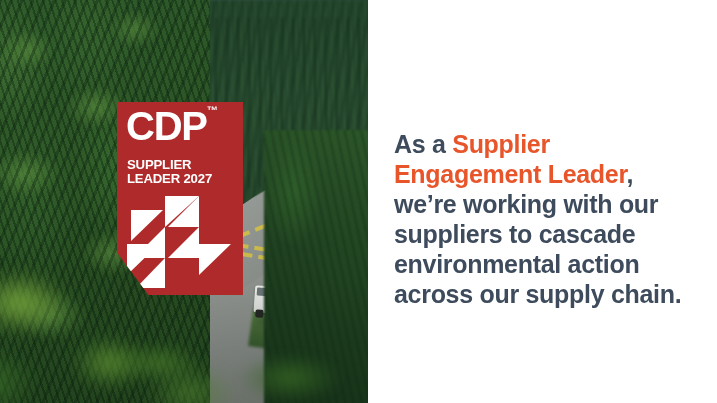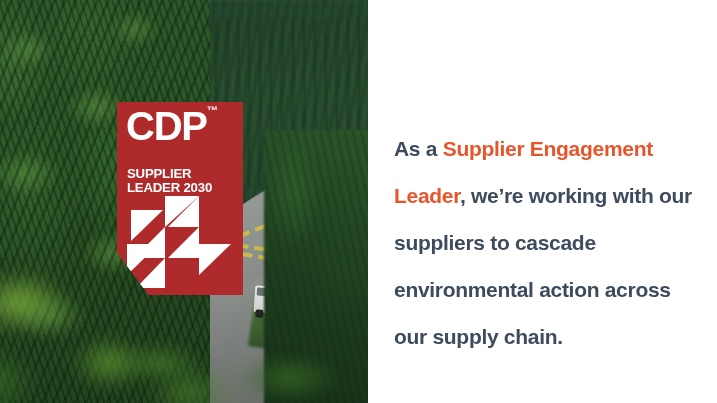--- a/index.html
+++ b/index.html
@@ -345,21 +345,21 @@
     vertical-align: super;
     letter-spacing: 0;
     position: relative;
     top: -12px;
     left: 0px;
   }
 
   .badge-lines {
     position: absolute;
     left: 10px;
-    top: 65px;
+    top: 56px;
     font-size: 13.2px;
     font-weight: 700;
     line-height: 14.4px;
     letter-spacing: -0.2px;
   }
   .badge-lines div { white-space: nowrap; }
 
   
   .badge-mark {
     position: absolute;
@@ -372,22 +372,22 @@
 
   
   .text-panel {
     position: relative;
     flex: 1 1 auto;
     background: #ffffff;
     padding: 104px 0 0 26px;
   }
   .headline {
     font-family: "Liberation Sans", sans-serif;
-    font-size: 21px;
-    line-height: 47px;
+    font-size: 25px;
+    line-height: 30px;
     font-weight: 700;
     color: #3d4b5c;
     letter-spacing: -0.3px;
     max-width: 300px;
   }
   .hl-accent { color: #e8552a; }
 </style>
 </head>
 <body>
 
@@ -442,21 +442,21 @@
     <div class="photo-grade"></div>
 
     <div class="badge">
 
       <div class="badge-wordmark">
         <span>CDP</span><span class="badge-tm">™</span>
       </div>
 
       <div class="badge-lines">
         <div>SUPPLIER</div>
-        <div>LEADER 2030</div>
+        <div>LEADER 2027</div>
       </div>
 
       <svg class="badge-mark" viewBox="0 0 106 92">
 
         <polygon points="38,0 72,0 38,31" fill="#ffffff"></polygon>
         <polygon points="72,0 72,31 41,31" fill="#ffffff"></polygon>
 
         <polygon points="4,14 36,14 4,45" fill="#ffffff"></polygon>
         <polygon points="38,31 38,62 7,62" fill="#ffffff"></polygon>
         <polygon points="72,31 72,62 41,62" fill="#ffffff"></polygon>

